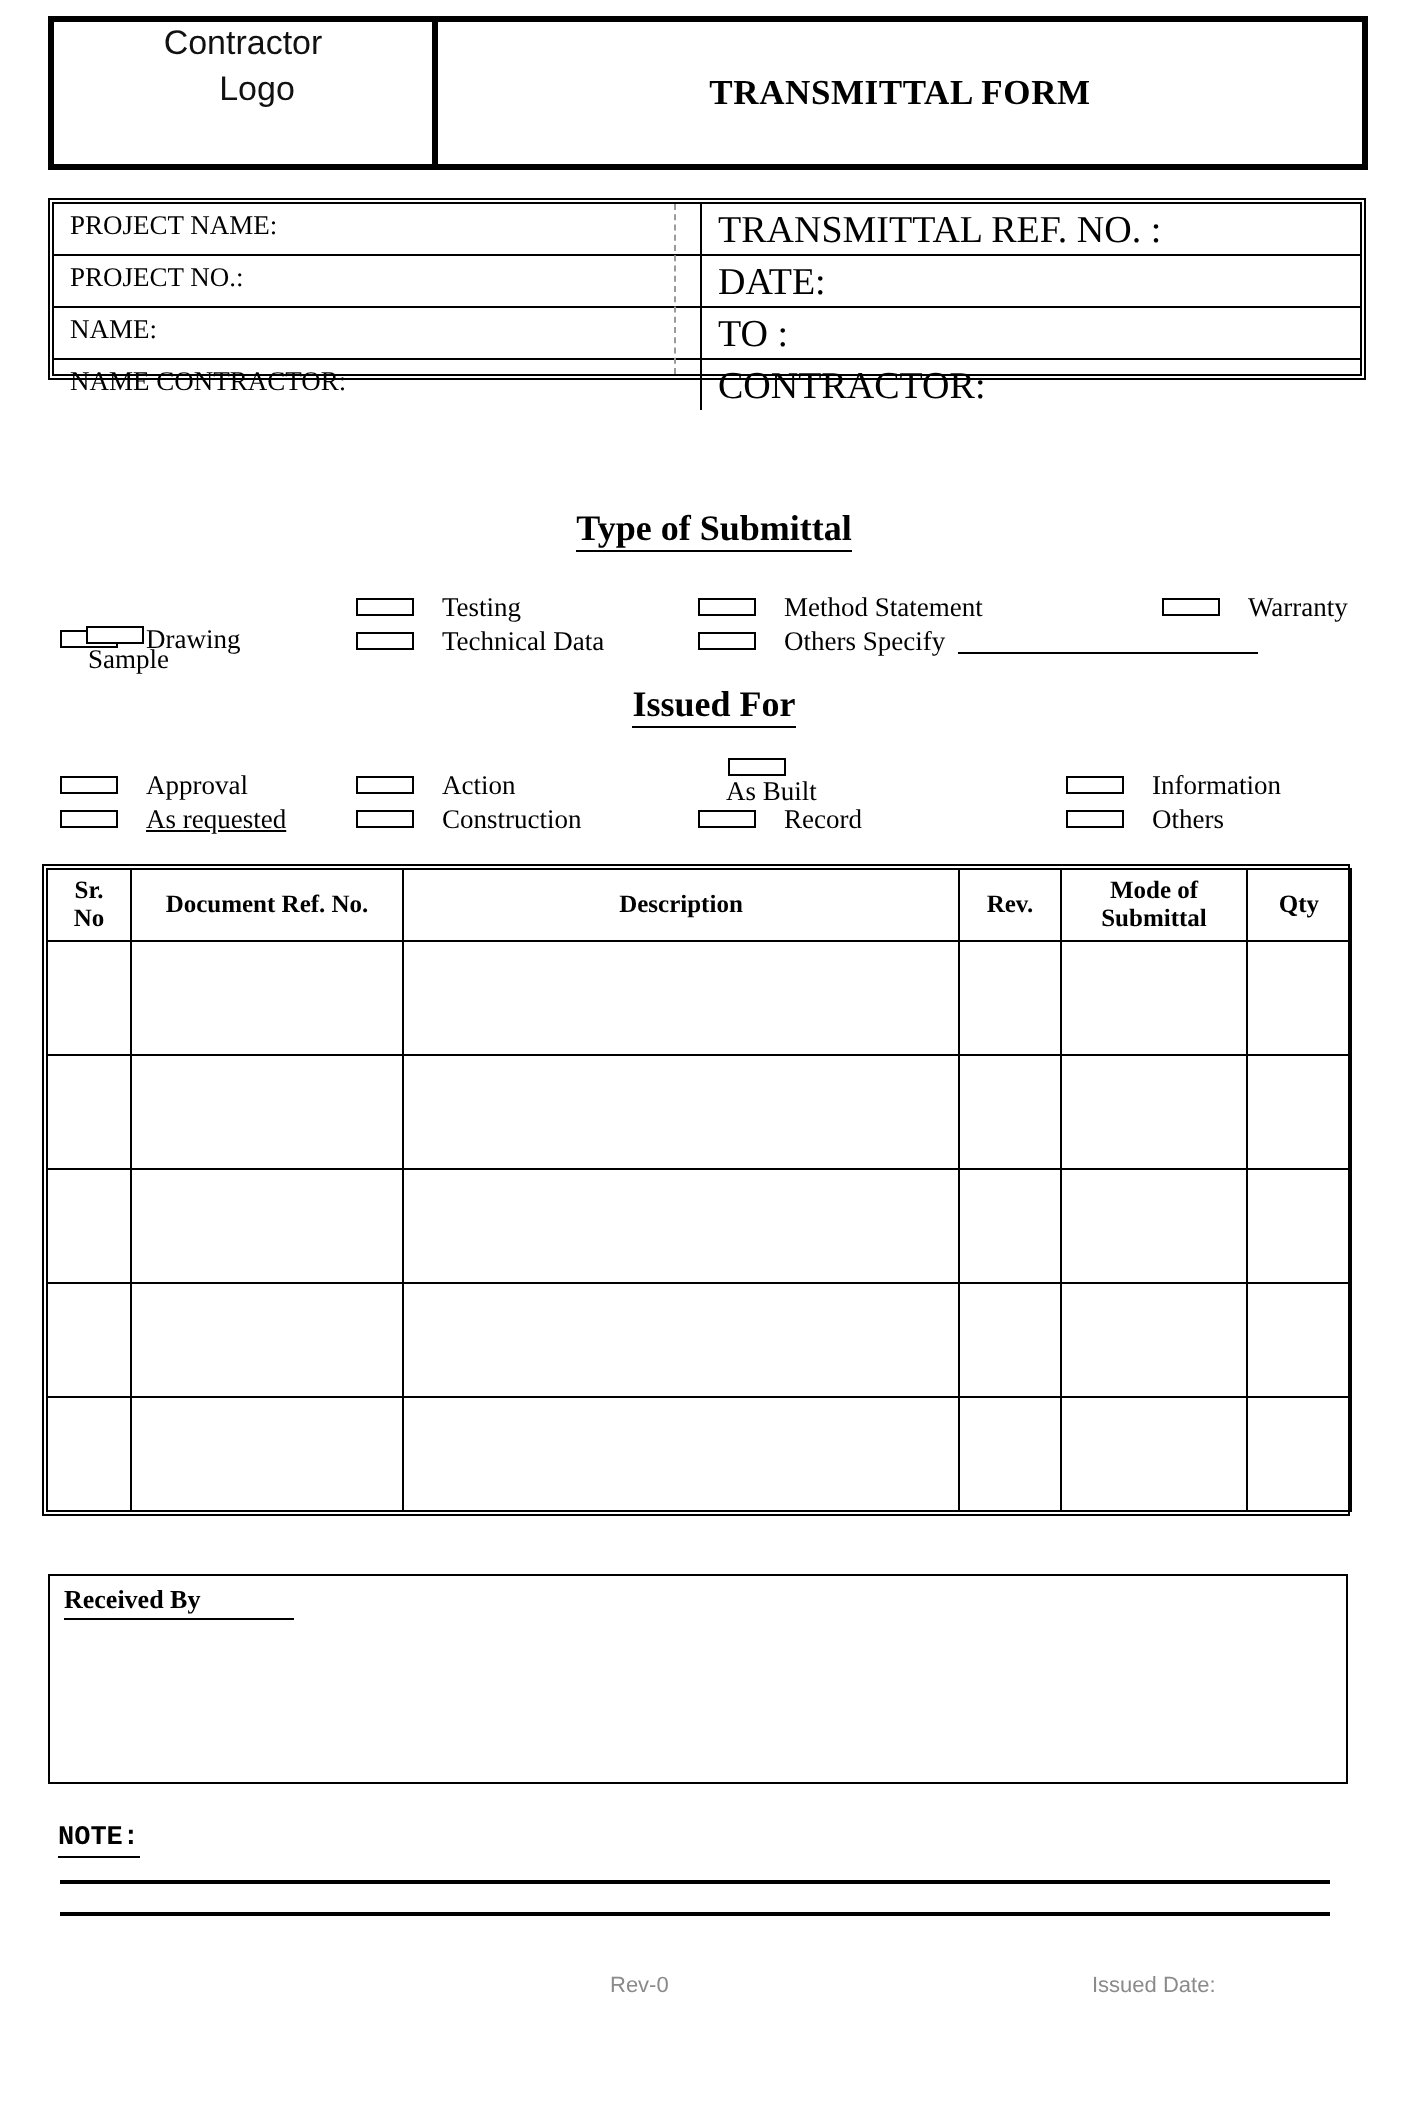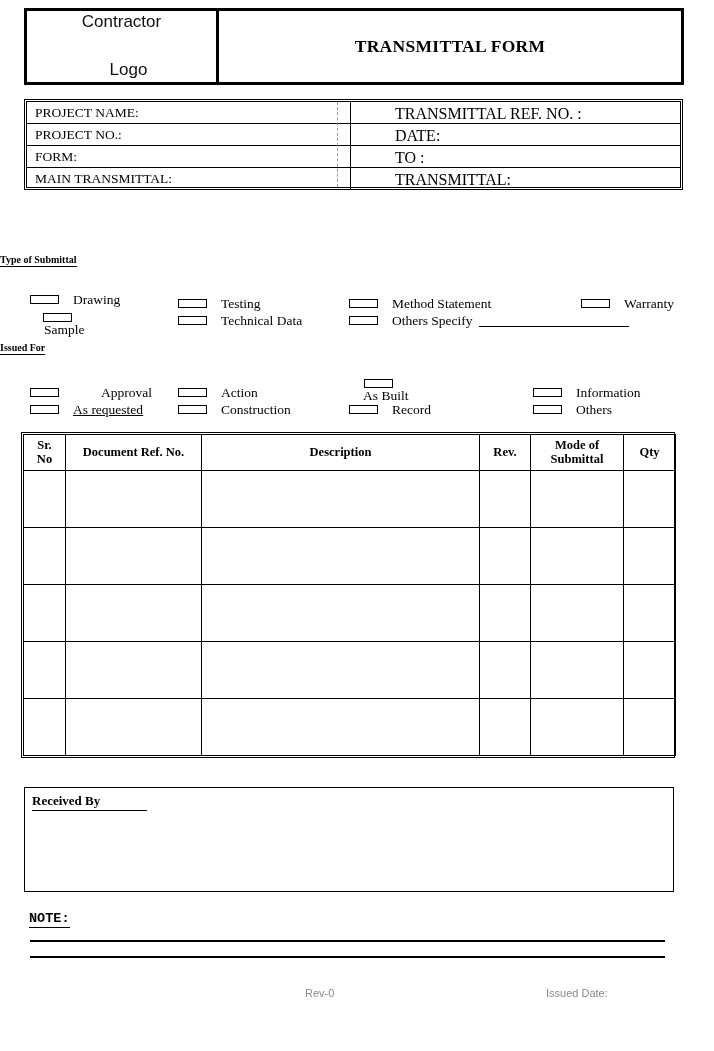--- a/index.html
+++ b/index.html
@@ -34,21 +34,21 @@
     box-sizing: border-box;
     display: flex;
   }
   .header-logo-cell {
     width: 192px;
     border-right: 3px solid #000;
     box-sizing: border-box;
     display: flex;
     flex-direction: column;
     align-items: center;
-    justify-content: space-between;
+    justify-content: flex-start;
     font-family: "Liberation Sans", sans-serif;
     font-size: 17px;
     line-height: 1.35;
     color: #111;
   }
   .header-logo-line2 { padding-left: 14px; }
   .header-title-cell {
     flex: 1;
     display: flex;
     align-items: center;
@@ -89,39 +89,39 @@
     width: 324px;
     box-sizing: border-box;
     padding: 3px 0 0 8px;
     font-size: 13.5px;
     border-right: 1px solid #000;
   }
   .info-cell-right {
     flex: 1;
     box-sizing: border-box;
     padding: 3px 0 0 8px;
-    font-size: 16px;
-    margin-left: 36px;
+    font-size: 19px;
   }
   .info-dashed-divider {
     position: absolute;
     left: 310px;
     top: 0;
     bottom: 0;
     width: 0;
     border-left: 1px dashed #9a9a9a;
   }
 
   
   .section-heading {
     position: absolute;
     left: 0;
     width: 714px;
+    text-align: center;
     font-weight: bold;
-    font-size: 10px;
+    font-size: 18px;
   }
   .section-heading span {
     border-bottom: 1.5px solid #000;
     padding-bottom: 1px;
   }
 
   
   .cb-group { position: absolute; }
   .cb-line {
     position: absolute;
@@ -267,37 +267,37 @@
 
       <div class="info-row">
         <div class="info-cell-left">PROJECT NAME:</div>
         <div class="info-cell-right">TRANSMITTAL REF. NO. :</div>
       </div>
       <div class="info-row">
         <div class="info-cell-left">PROJECT NO.:</div>
         <div class="info-cell-right">DATE:</div>
       </div>
       <div class="info-row">
-        <div class="info-cell-left">FORM:</div>
+        <div class="info-cell-left">NAME:</div>
         <div class="info-cell-right">TO :</div>
       </div>
       <div class="info-row">
-        <div class="info-cell-left">MAIN TRANSMITTAL:</div>
-        <div class="info-cell-right">TRANSMITTAL:</div>
+        <div class="info-cell-left">NAME CONTRACTOR:</div>
+        <div class="info-cell-right">CONTRACTOR:</div>
       </div>
     </div>
   </div>
 
   <div class="section-heading" style="top:254px;">
     <span>Type of Submittal</span>
   </div>
 
   <div class="cb-group">
 
-    <div class="cb-line" style="left:30px; top:292px;">
+    <div class="cb-line" style="left:30px; top:312px;">
       <span class="cb-box"></span>
       <span class="cb-label">Drawing</span>
     </div>
     <div class="cb-line" style="left:30px; top:313px;flex-direction:column;">
       <span class="cb-box"></span>
       <span class="cb-label">Sample</span>
     </div>
 
     <div class="cb-line" style="left:178px; top:296px;">
       <span class="cb-box"></span>
@@ -323,21 +323,21 @@
       <span class="cb-label">Warranty</span>
     </div>
   </div>
 
   <div class="section-heading" style="top:342px;">
     <span>Issued For</span>
   </div>
 
   <div class="cb-group">
 
-    <div class="cb-line" style="left:30px; top:385px;gap:28px;">
+    <div class="cb-line" style="left:30px; top:385px;">
       <span class="cb-box"></span>
       <span class="cb-label">Approval</span>
     </div>
     <div class="cb-line" style="left:30px; top:402px;text-decoration:underline;">
       <span class="cb-box"></span>
       <span class="cb-label">As requested</span>
     </div>
 
     <div class="cb-line" style="left:178px; top:385px;">
       <span class="cb-box"></span>

